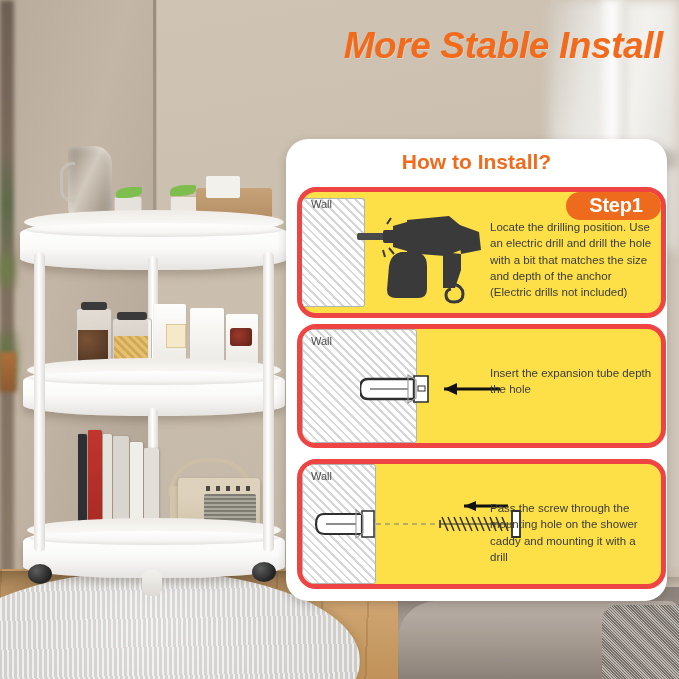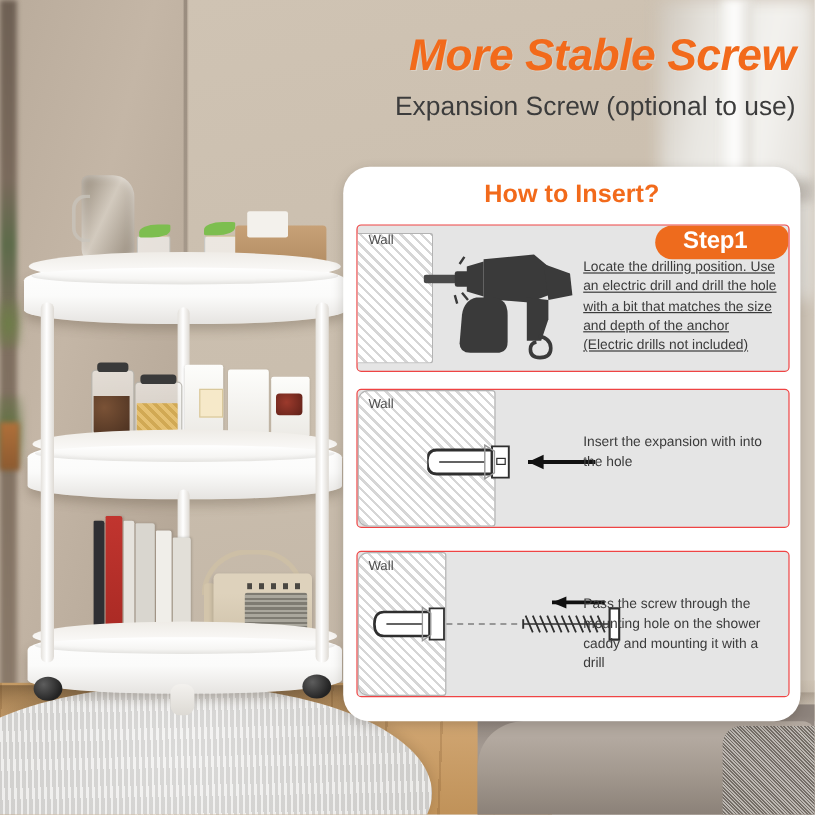--- a/index.html
+++ b/index.html
@@ -361,23 +361,23 @@
     font-size: 21px;
     font-weight: bold;
     color: #f26a1b;
   }
 
   
   .step {
     position: absolute;
     left: 11px;
     width: 359px;
-    border: 1px solid #ef4444;
-    border-radius: 4px;
-    background: #e5e5e5;
+    border: 5px solid #ef4444;
+    border-radius: 19px;
+    background: #fde047;
     overflow: hidden;
   }
   .step-1 { top: 48px;  height: 121px; }
   .step-2 { top: 185px; height: 114px; }
   .step-3 { top: 320px; height: 120px; }
 
   .wallblock {
     position: absolute;
     left: 0; top: 0; bottom: 0;
     background:
@@ -396,37 +396,37 @@
     position: absolute;
     left: 9px; top: 6px;
     font-size: 11px;
     color: #4d4d4d;
   }
 
   .step-badge {
     position: absolute;
     right: 0; top: 0;
     min-width: 72px;
-    padding: 2px 25px 3px 14px;
+    padding: 2px 9px 3px 14px;
     background: #ee6b1d;
     color: #ffffff;
     font-size: 20px;
     font-weight: bold;
     text-align: center;
     border-radius: 14px 9px 14px 14px;
     letter-spacing: -.2px;
   }
 
   .step-text {
     position: absolute;
     font-size: 11.5px;
     line-height: 1.42;
     color: #3b3b3b;
   }
-  .step-1 .step-text { left: 188px; top: 27px;  width: 166px; text-decoration: underline; }
+  .step-1 .step-text { left: 188px; top: 27px;  width: 166px; }
   .step-2 .step-text { left: 188px; top: 36px;  width: 166px; }
   .step-3 .step-text { left: 188px; top: 36px;  width: 166px; }
 
   .figure { position: absolute; }
   .fig-1 { left: 55px;  top: 14px;  width: 130px; height: 100px; }
   .fig-2 { left: 58px;  top: 40px;  width: 180px; height: 40px; }
   .fig-3 { left: 10px;  top: 36px;  width: 240px; height: 48px; }
 </style>
 </head>
 <body>
@@ -515,25 +515,24 @@
       </div>
 
       <div class="post post-left"></div>
       <div class="post post-right"></div>
       <div class="wheel wheel-l"></div>
       <div class="wheel wheel-r"></div>
       <div class="foot-c"></div>
     </div>
   </div>
 
-  <div class="headline">More Stable Screw</div>
-  <div class="subhead">Expansion Screw (optional to use)</div>
+  <div class="headline">More Stable Install</div>
 
   <div class="panel">
-    <div class="panel-title">How to Insert?</div>
+    <div class="panel-title">How to Install?</div>
 
     <div class="step step-1">
       <div class="wallblock w1"></div>
       <div class="wall-label">Wall</div>
 
       <svg class="figure fig-1" viewBox="0 0 130 100">
 
         <rect x="0" y="27" width="30" height="7" rx="2" fill="#4a4a4a"></rect>
         <rect x="26" y="24" width="12" height="13" rx="2" fill="#3a3a3a"></rect>
 
@@ -566,21 +565,21 @@
         <line x1="10" y1="20" x2="48" y2="20" stroke="#2f2f2f" stroke-width="1.2"></line>
 
         <path d="M54 7 l14 0 l0 26 l-14 0 Z" fill="#ffffff" stroke="#2f2f2f" stroke-width="1.6"></path>
         <path d="M48 6 l8 5 l0 18 l-8 5 Z" fill="none" stroke="#9a9a9a" stroke-width="1.2"></path>
         <rect x="58" y="17" width="7" height="5" fill="none" stroke="#2f2f2f" stroke-width="1"></rect>
 
         <line x1="140" y1="20" x2="84" y2="20" stroke="#111111" stroke-width="3.2"></line>
         <path d="M84 20 l13 -6 l0 12 Z" fill="#111111"></path>
       </svg>
 
-      <div class="step-text">Insert the expansion with into the hole</div>
+      <div class="step-text">Insert the expansion tube depth the hole</div>
     </div>
 
     <div class="step step-3">
       <div class="wallblock w3"></div>
       <div class="wall-label">Wall</div>
 
       <svg class="figure fig-3" viewBox="0 0 240 48">
 
         <path d="M12 14 q-8 0 -8 10 q0 10 8 10 l38 0 l0 -20 Z" fill="#ffffff" stroke="#2f2f2f" stroke-width="2.2"></path>
         <line x1="14" y1="24" x2="44" y2="24" stroke="#2f2f2f" stroke-width="1.1"></line>

